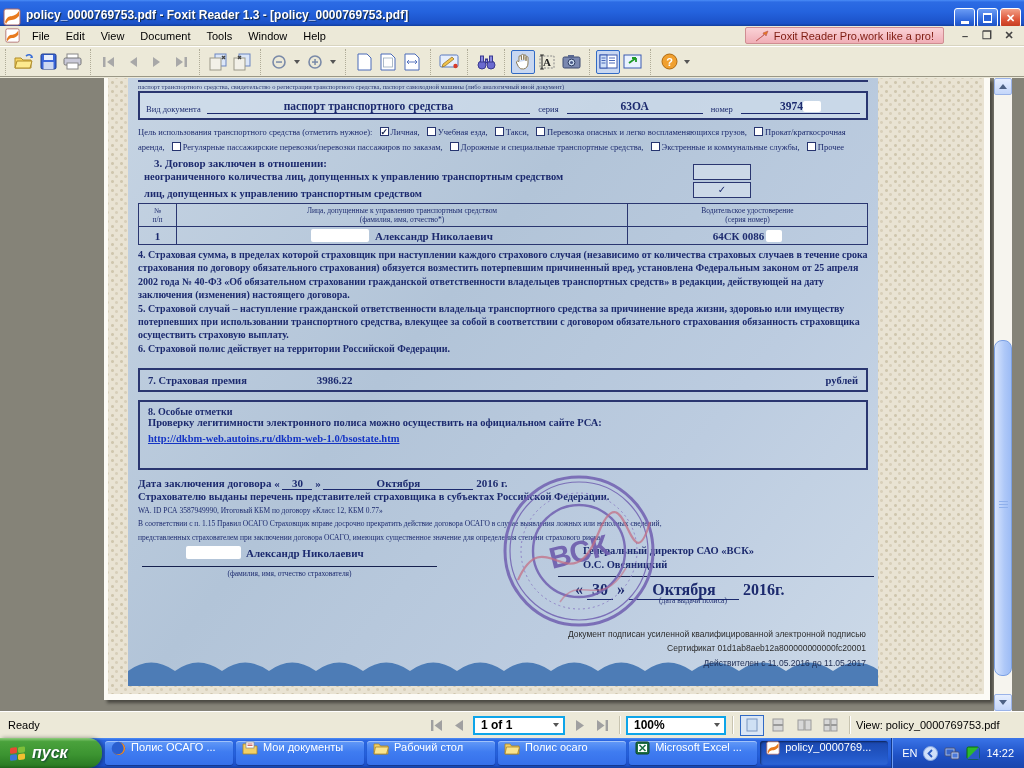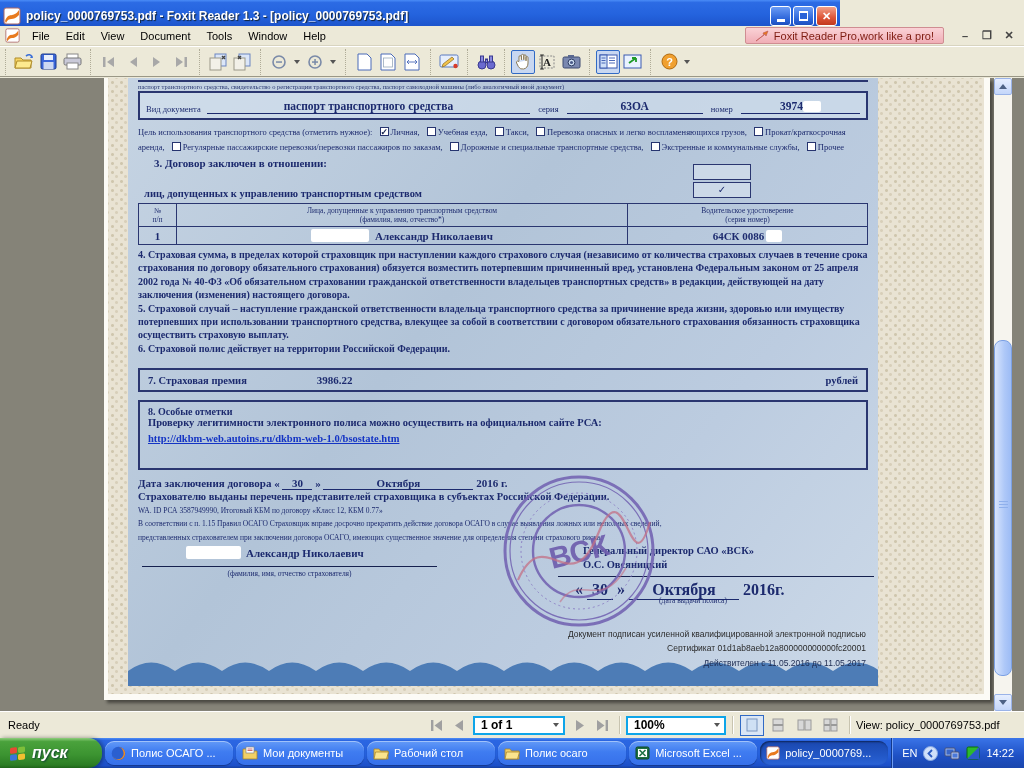--- a/index.html
+++ b/index.html
@@ -1,22 +1,22 @@
 <!DOCTYPE html>
 <html><head>
 <meta charset="utf-8">
 <style>
   * { margin:0; padding:0; box-sizing:border-box; }
   html,body { width:1024px; height:768px; overflow:hidden; background:#ece9d8;
               font-family:"Liberation Sans", sans-serif; }
 
   
-  .titlebar { position:absolute; top:0; left:0; width:840px; height:26px;
+  .titlebar { position:absolute; top:0; left:0; width:1024px; height:26px;
     background:linear-gradient(180deg,#4a8cf7 0%,#2c6be4 8%,#2463de 45%,#1b51c8 90%,#123f9e 100%);
-    display:flex; align-items:center; padding:16px 3px; }
+    display:flex; align-items:flex-start; padding:8px 3px; }
   .titlebar .apptitle { color:#fff; font-weight:bold; font-size:12px; margin-left:5px;
     text-shadow:1px 1px 1px #123; flex:1; white-space:nowrap; overflow:hidden; }
   .winbtn { width:21px; height:20px; margin-left:2px; border-radius:3px; border:1px solid #fff;
     display:flex; align-items:center; justify-content:center; color:#fff; font-size:11px; font-weight:bold;
     background:linear-gradient(180deg,#6a9bf5,#2a63d8 70%,#1d4fbe); }
   .winbtn.close { background:linear-gradient(180deg,#f2a088,#dd5437 60%,#c23a1e); }
   .glyph-restore { width:9px; height:8px; position:relative; }
   .glyph-restore:before { content:""; position:absolute; right:0; top:0; width:7px; height:6px; border:1px solid #fff; border-top-width:2px; }
   .glyph-restore:after  { content:""; position:absolute; left:0; bottom:0; width:7px; height:6px; border:1px solid #fff; border-top-width:2px; background:#2a63d8; }
   .glyph-min { width:8px; height:3px; background:#fff; margin-top:9px; }
@@ -116,21 +116,21 @@
 
   
   .taskbar { position:absolute; top:738px; left:0; width:1024px; height:30px;
     background:linear-gradient(180deg,#4e8ef6 0%,#2b66e2 8%,#2560dc 55%,#1c4fc8 92%,#16409f 100%);
     display:flex; align-items:center; }
   .startbtn { height:30px; width:102px; border-radius:0 14px 14px 0; display:flex; align-items:center; gap:6px;
     background:linear-gradient(180deg,#8fce7d 0%,#4aa23c 12%,#3c9431 55%,#2c7d24 90%,#1f6419 100%);
     box-shadow:2px 0 4px rgba(0,0,0,.4); padding-left:9px; }
   .startbtn .slabel { color:#fff; font-weight:bold; font-style:italic; font-size:16px; text-shadow:1px 1px 2px #143; }
   .taskbtns { display:flex; flex:1; height:30px; align-items:center; padding:0 3px; gap:3px; overflow:hidden; }
-  .taskbtn { flex:1; max-width:150px; height:24px; border-radius:9px; display:flex; align-items:center; gap:5px;
+  .taskbtn { flex:1; max-width:150px; height:24px; border-radius:3px; display:flex; gap:5px;
     padding:0 6px; color:#fff; font-size:11px; white-space:nowrap; overflow:hidden;
     background:linear-gradient(180deg,#639af7 0%,#3f7cf1 45%,#3670ea 100%);
     box-shadow:inset 0 1px 0 rgba(255,255,255,.4), 0 1px 1px rgba(0,0,0,.3); }
   .taskbtn.active { background:linear-gradient(180deg,#1a47ae,#2257c6 60%,#2b63d6);
     box-shadow:inset 1px 1px 2px rgba(0,0,0,.5); }
   .tray { height:30px; display:flex; align-items:center; gap:6px; padding:0 10px 0 10px;
     background:linear-gradient(180deg,#3a74e8 0%,#1e50c4 60%,#1a46ad 100%);
     border-left:1px solid #12388c; box-shadow:inset 1px 0 0 #6f9cf2; color:#fff; font-size:11px; }
 
   svg { display:block; }
@@ -385,20 +385,21 @@
         <span class="opt"><span class="cb"></span><span>Такси,</span></span>
         <span class="opt"><span class="cb"></span><span>Перевозка опасных и легко воспламеняющихся грузов,</span></span>
         <span class="opt"><span class="cb"></span><span>Прокат/краткосрочная аренда,</span></span>
         <span class="opt"><span class="cb"></span><span>Регулярные пассажирские перевозки/перевозки пассажиров по заказам,</span></span>
         <span class="opt"><span class="cb"></span><span>Дорожные и специальные транспортные средства,</span></span>
         <span class="opt"><span class="cb"></span><span>Экстренные и коммунальные службы,</span></span>
         <span class="opt"><span class="cb"></span><span>Прочее</span></span>
       </div>
 
       <div class="s3title">3. Договор заключен в отношении:</div>
+      <div class="s3opt" style="top:93px;">неограниченного количества лиц, допущенных к управлению транспортным средством</div>
       <div class="s3box" style="top:86px;"></div>
       <div class="s3opt" style="top:110px;">лиц, допущенных к управлению транспортным средством</div>
       <div class="s3box" style="top:104px;">✓</div>
 
       <table class="dtable">
         <tbody>
             <tr class="hdrrow">
           <td class="hdr" style="width:38px;">
             <div>№</div>
                 <div>п/п</div>

